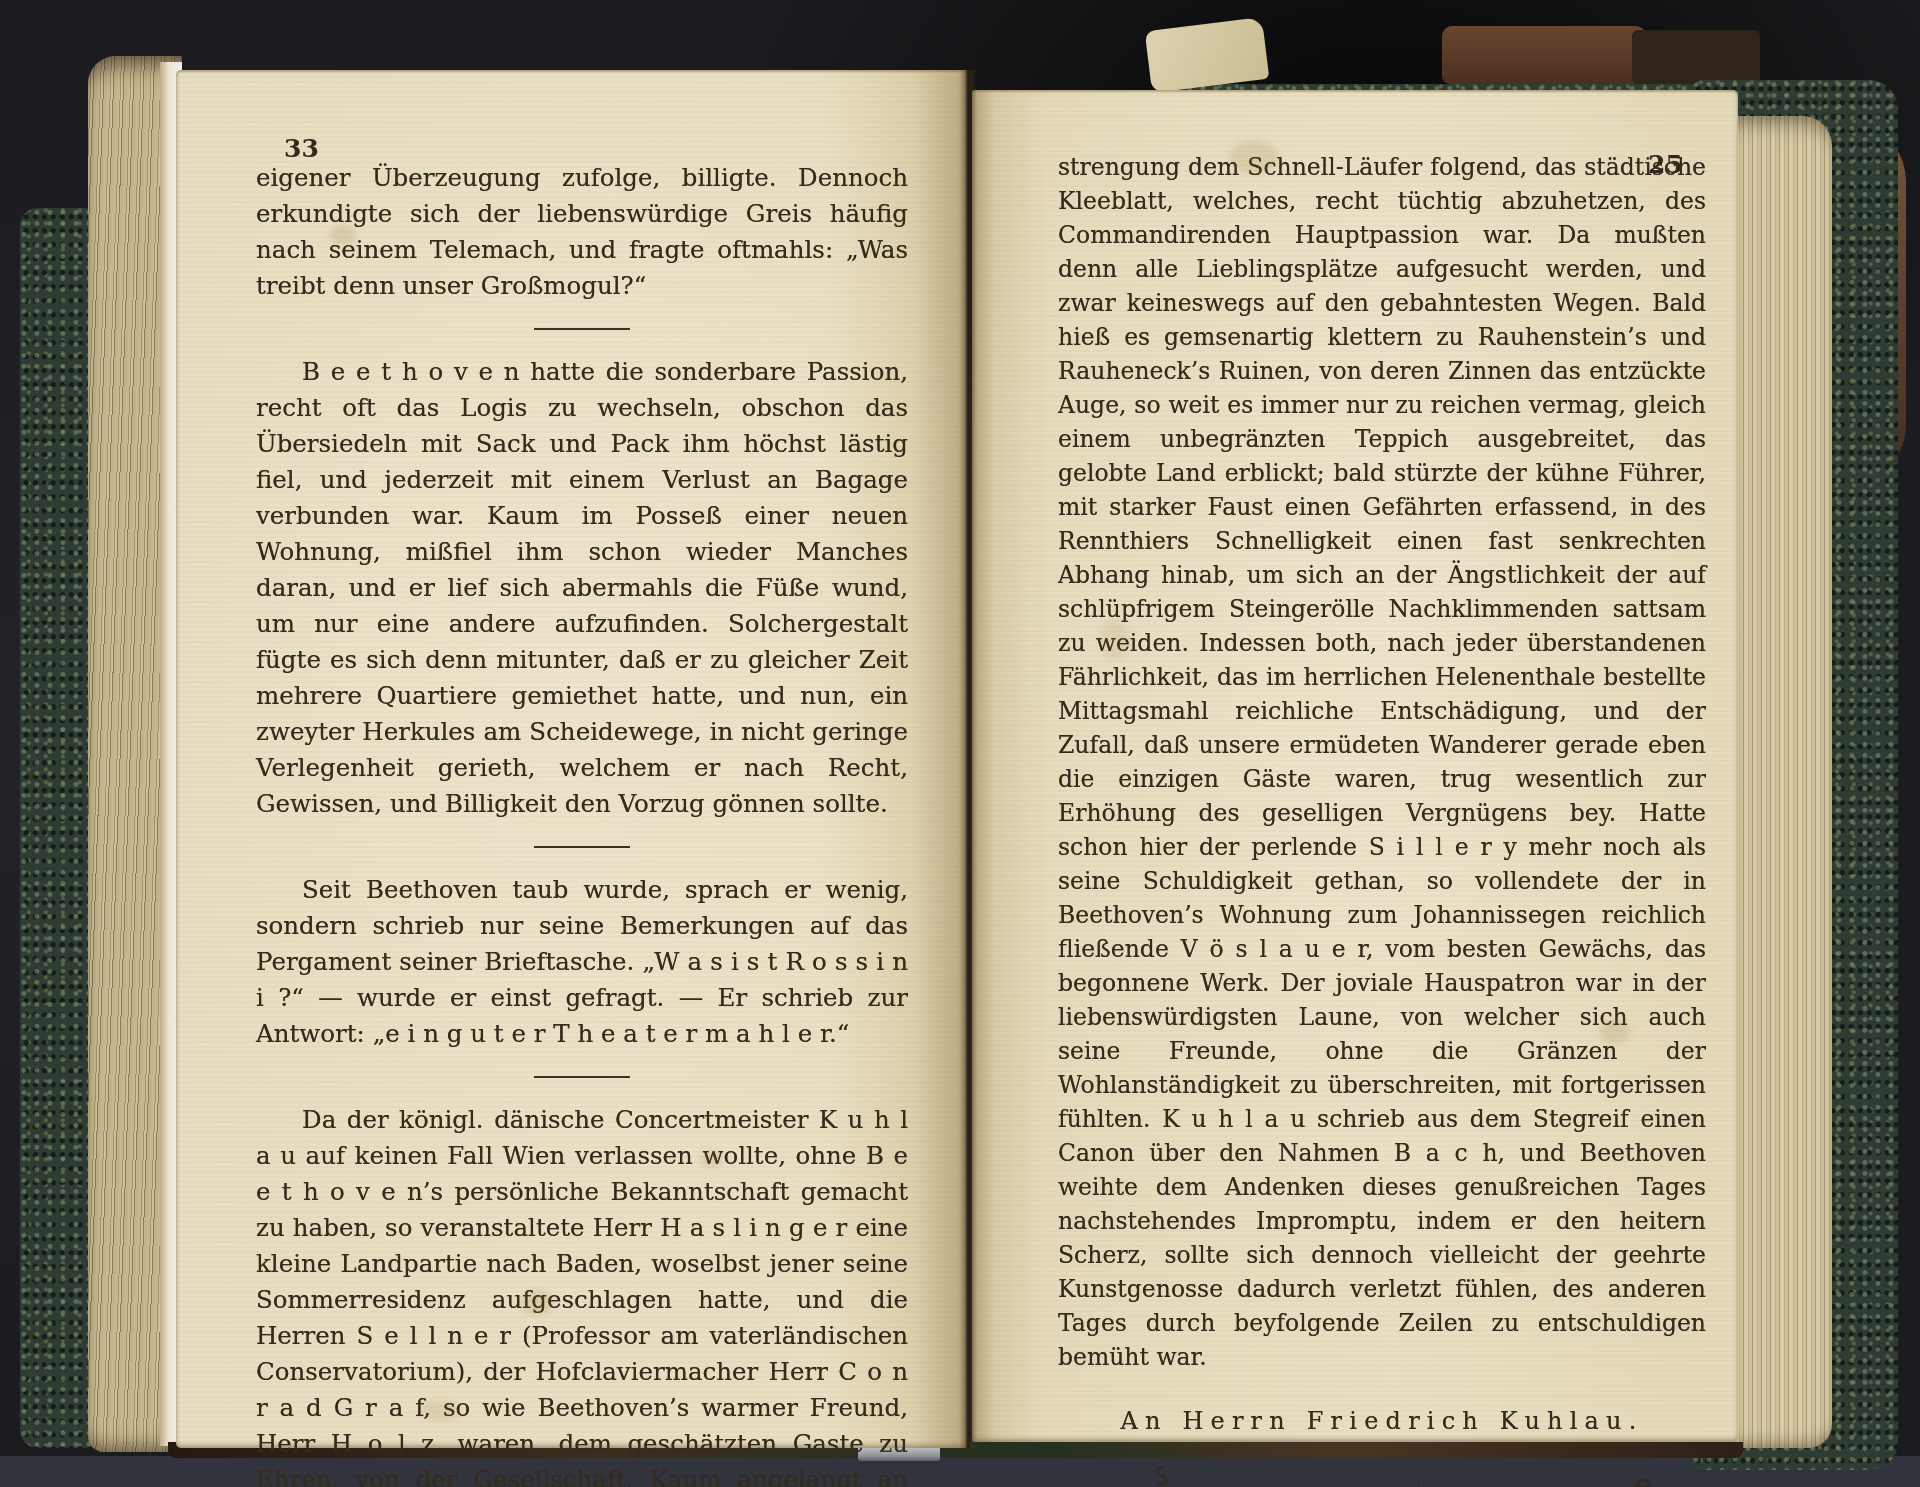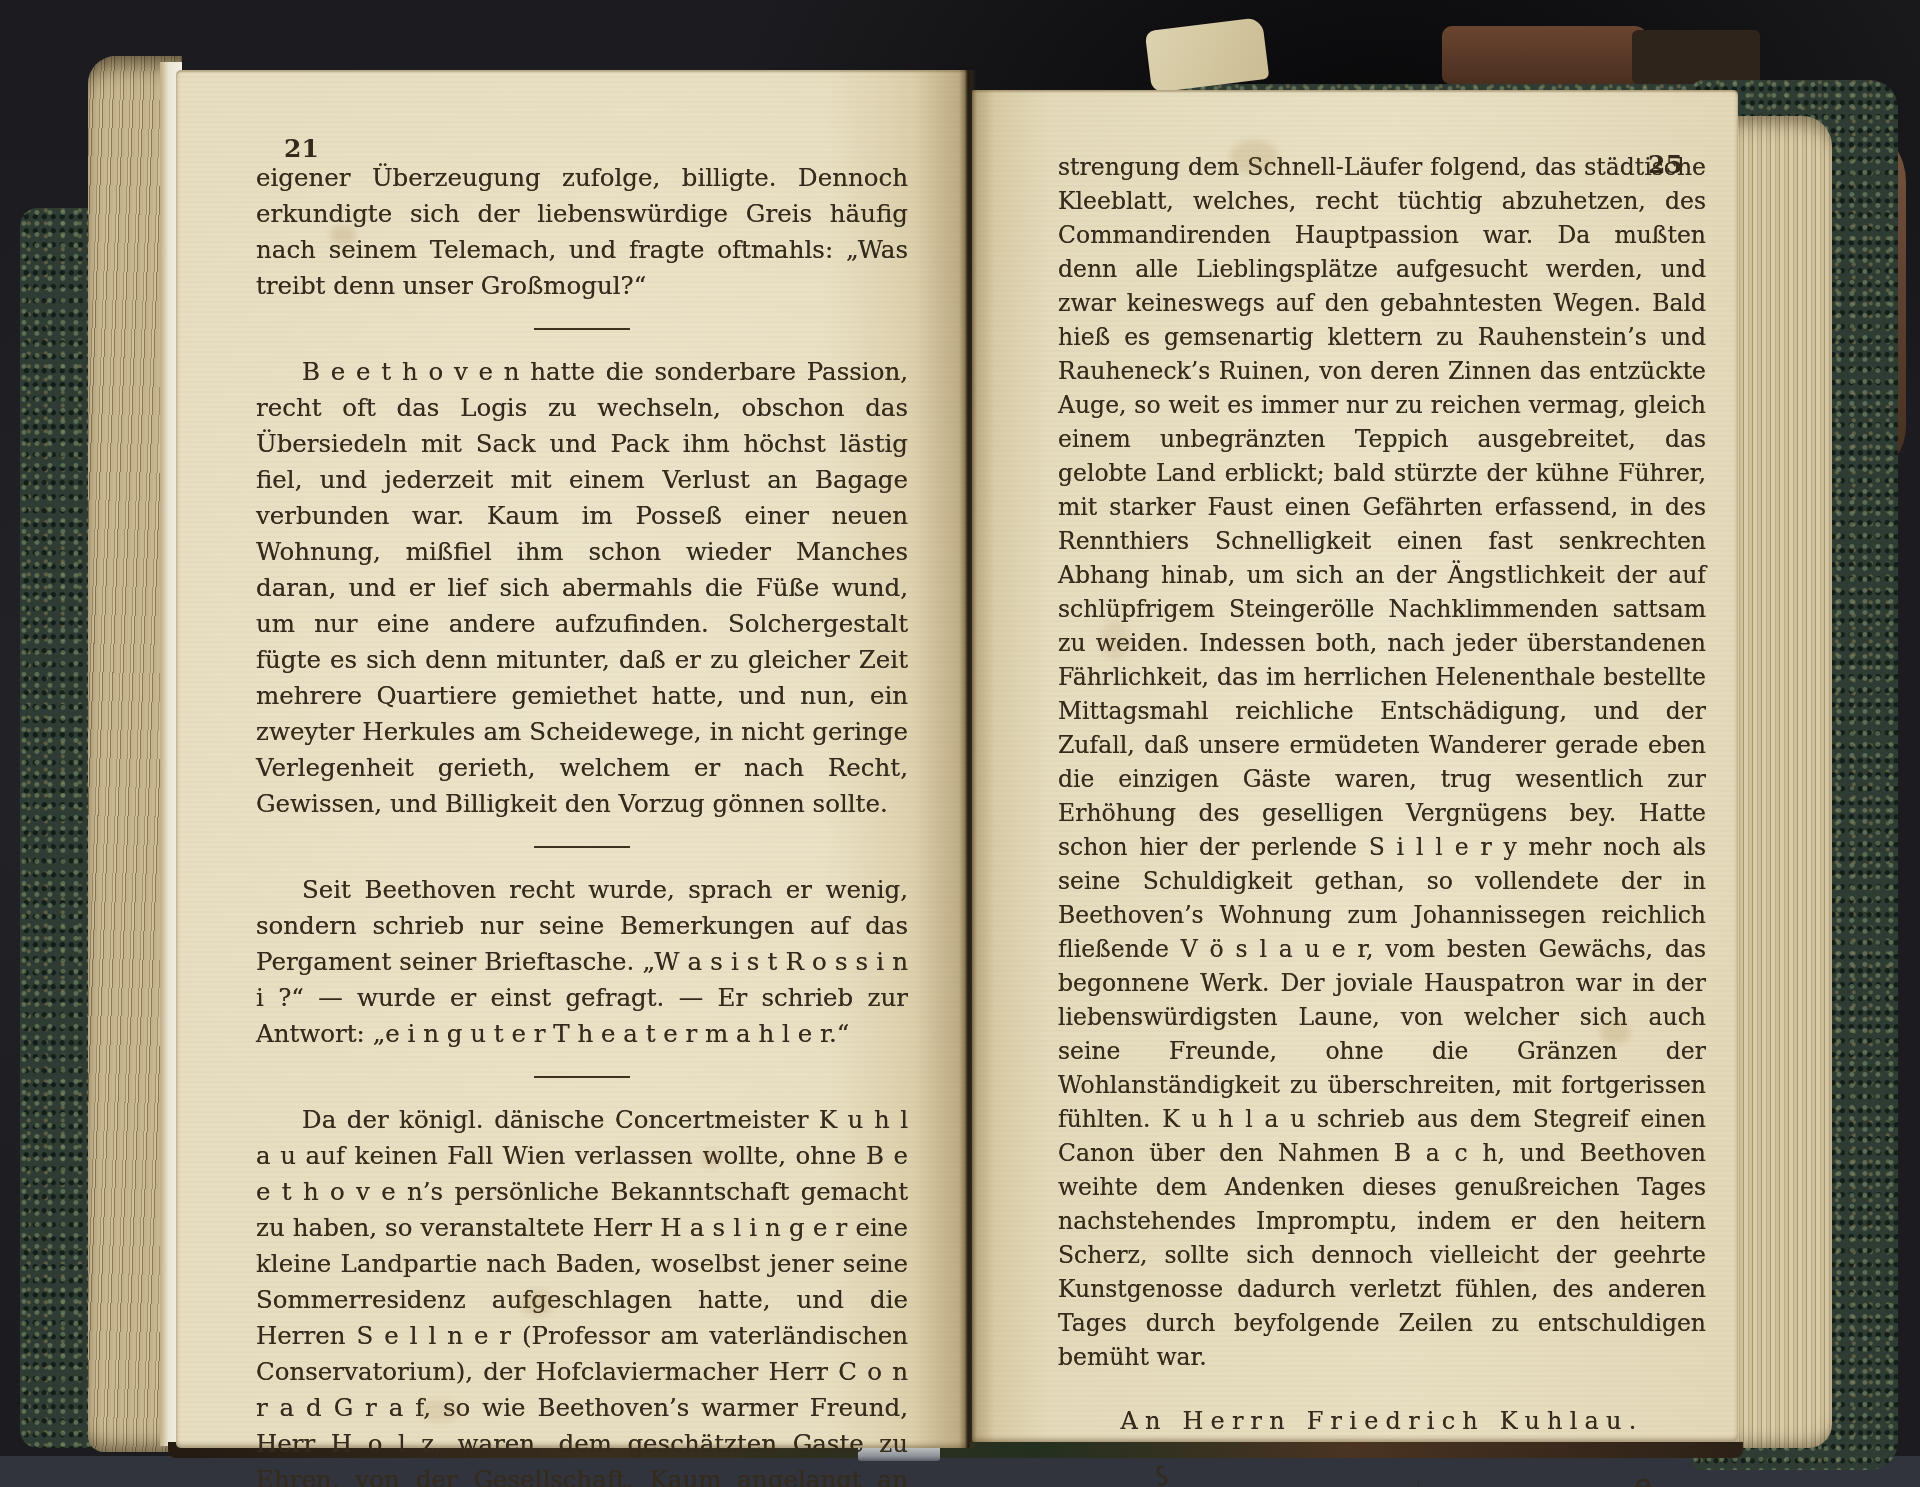--- a/index.html
+++ b/index.html
@@ -89,27 +89,27 @@
   <div class="paper-frag"></div>
 
   <div class="leather-corner"></div>
   <div class="cover-right marble"></div>
   <div class="edge-right"></div>
 
   <div class="under-strip"></div>
   <div class="clip"></div>
 
   <div class="page page-left"></div>
-  <div class="pagenum" style="left:284px;top:134px;">21</div>
+  <div class="pagenum" style="left:284px;top:134px;">33</div>
   <div class="textblock text-left">
     <p class="para">eigener Überzeugung zufolge, billigte. Dennoch erkundigte sich der liebenswürdige Greis häufig nach seinem Telemach, und fragte oftmahls: „Was treibt denn unser Großmogul?“</p>
     <div class="rule"></div>
     <p class="para indent">B e e t h o v e n hatte die sonderbare Passion, recht oft das Logis zu wechseln, obschon das Übersiedeln mit Sack und Pack ihm höchst lästig fiel, und jederzeit mit einem Verlust an Bagage verbunden war. Kaum im Posseß einer neuen Wohnung, mißfiel ihm schon wieder Manches daran, und er lief sich abermahls die Füße wund, um nur eine andere aufzufinden. Solchergestalt fügte es sich denn mitunter, daß er zu gleicher Zeit mehrere Quartiere gemiethet hatte, und nun, ein zweyter Herkules am Scheidewege, in nicht geringe Verlegenheit gerieth, welchem er nach Recht, Gewissen, und Billigkeit den Vorzug gönnen sollte.</p>
     <div class="rule"></div>
-    <p class="para indent">Seit Beethoven recht wurde, sprach er wenig, sondern schrieb nur seine Bemerkungen auf das Pergament seiner Brieftasche. „W a s  i s t  R o s s i n i ?“ — wurde er einst gefragt. — Er schrieb zur Antwort: „e i n  g u t e r  T h e a t e r m a h l e r.“</p>
+    <p class="para indent">Seit Beethoven taub wurde, sprach er wenig, sondern schrieb nur seine Bemerkungen auf das Pergament seiner Brieftasche. „W a s  i s t  R o s s i n i ?“ — wurde er einst gefragt. — Er schrieb zur Antwort: „e i n  g u t e r  T h e a t e r m a h l e r.“</p>
     <div class="rule"></div>
     <p class="para indent">Da der königl. dänische Concertmeister K u h l a u auf keinen Fall Wien verlassen wollte, ohne B e e t h o v e n’s persönliche Bekanntschaft gemacht zu haben, so veranstaltete Herr H a s l i n g e r eine kleine Landpartie nach Baden, woselbst jener seine Sommerresidenz aufgeschlagen hatte, und die Herren S e l l n e r (Professor am vaterländischen Conservatorium), der Hofclaviermacher Herr C o n r a d  G r a f, so wie Beethoven’s warmer Freund, Herr H o l z, waren, dem geschätzten Gaste zu Ehren, von der Gesellschaft. Kaum angelangt an Hygiea’s segenspendender Heilquelle, und von dem, so wünschenswerthen Besuch Erwartenden, freundlich, mit einem derben Händedruck bewillkommt, erscholl, nach kurzer Rast, der Ruf: „Fort, fort! hinaus ins Freye!“ — Voraus als Leithammel, der geschäftige Wirth, und hintendrein, nicht ohne An-</p>
   </div>
 
   <div class="page page-right"></div>
   <div class="pagenum" style="left:1648px;top:150px;">25</div>
   <div class="textblock text-right">
     <p class="para">strengung dem Schnell-Läufer folgend, das städtische Kleeblatt, welches, recht tüchtig abzuhetzen, des Commandirenden Hauptpassion war. Da mußten denn alle Lieblingsplätze aufgesucht werden, und zwar keineswegs auf den gebahntesten Wegen. Bald hieß es gemsenartig klettern zu Rauhenstein’s und Rauheneck’s Ruinen, von deren Zinnen das entzückte Auge, so weit es immer nur zu reichen vermag, gleich einem unbegränzten Teppich ausgebreitet, das gelobte Land erblickt; bald stürzte der kühne Führer, mit starker Faust einen Gefährten erfassend, in des Rennthiers Schnelligkeit einen fast senkrechten Abhang hinab, um sich an der Ängstlichkeit der auf schlüpfrigem Steingerölle Nachklimmenden sattsam zu weiden. Indessen both, nach jeder überstandenen Fährlichkeit, das im herrlichen Helenenthale bestellte Mittagsmahl reichliche Entschädigung, und der Zufall, daß unsere ermüdeten Wanderer gerade eben die einzigen Gäste waren, trug wesentlich zur Erhöhung des geselligen Vergnügens bey. Hatte schon hier der perlende S i l l e r y mehr noch als seine Schuldigkeit gethan, so vollendete der in Beethoven’s Wohnung zum Johannissegen reichlich fließende V ö s l a u e r, vom besten Gewächs, das begonnene Werk. Der joviale Hauspatron war in der liebenswürdigsten Laune, von welcher sich auch seine Freunde, ohne die Gränzen der Wohlanständigkeit zu überschreiten, mit fortgerissen fühlten. K u h l a u schrieb aus dem Stegreif einen Canon über den Nahmen B a c h, und Beethoven weihte dem Andenken dieses genußreichen Tages nachstehendes Impromptu, indem er den heitern Scherz, sollte sich dennoch vielleicht der geehrte Kunstgenosse dadurch verletzt fühlen, des anderen Tages durch beyfolgende Zeilen zu entschuldigen bemüht war.</p>
     <h3 class="music-heading">An Herrn Friedrich Kuhlau.</h3>
     <svg class="music" viewBox="0 -46 646 150">

